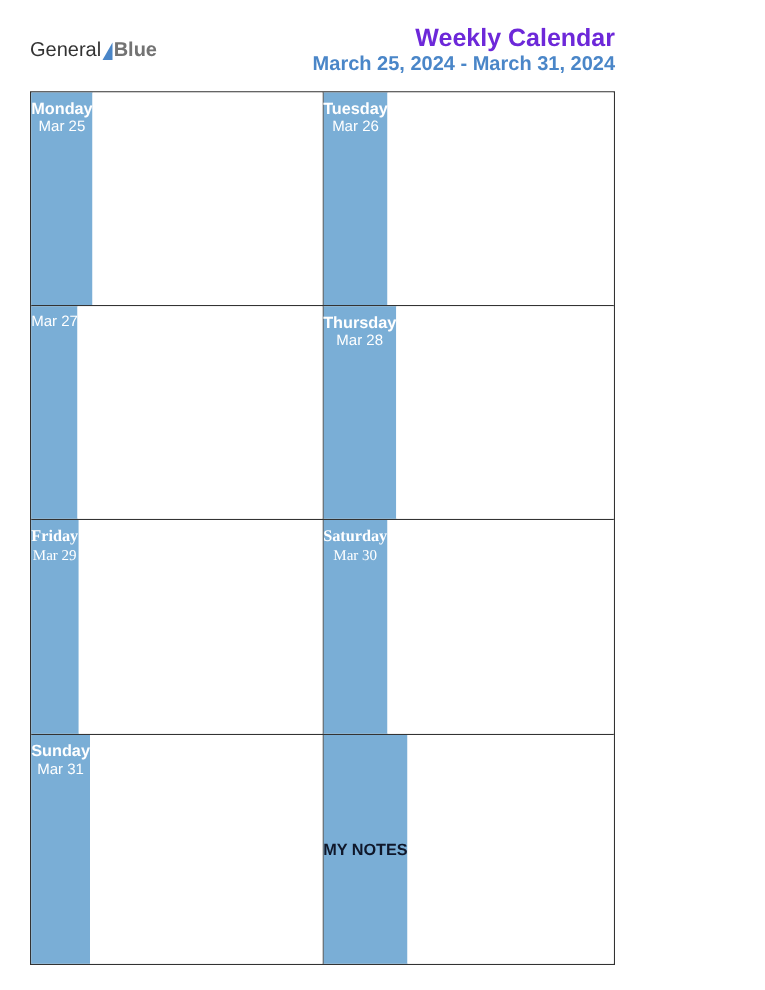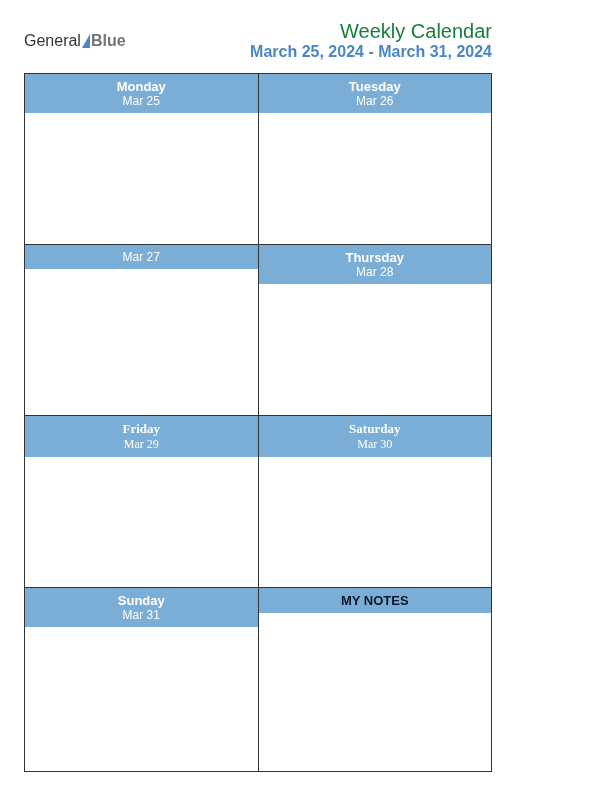--- a/index.html
+++ b/index.html
@@ -66,22 +66,22 @@
       margin-right: 1px;
       display: inline-block;
     }
 
     .title-container {
       text-align: right;
     }
 
     .title-main {
       font-size: 20px;
-      font-weight: normal;
-      color: #15803d;
+      font-weight: bold;
+      color: #6d28d9;
     }
 
     .title-date {
       font-size: 16px;
       font-weight: bold;
       color: #4a86c8;
     }
 
     .calendar-grid {
       flex: 1;
@@ -96,21 +96,20 @@
       border-bottom: 1.5px solid #333;
     }
 
     .calendar-row:last-child {
       border-bottom: none;
     }
 
     .calendar-cell {
       flex: 1;
       display: flex;
-      flex-direction: column;
       border-right: 1.5px solid #333;
     }
 
     .calendar-cell:last-child {
       border-right: none;
     }
 
     .cell-header {
       background-color: #7aaed6;
       padding: 5px 0;

